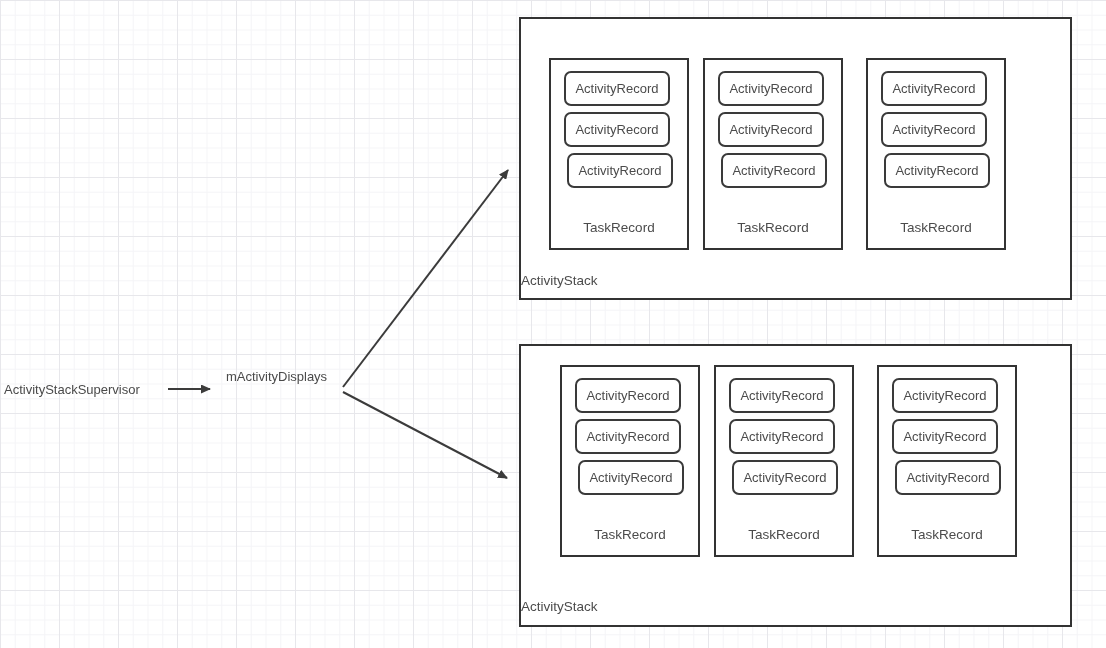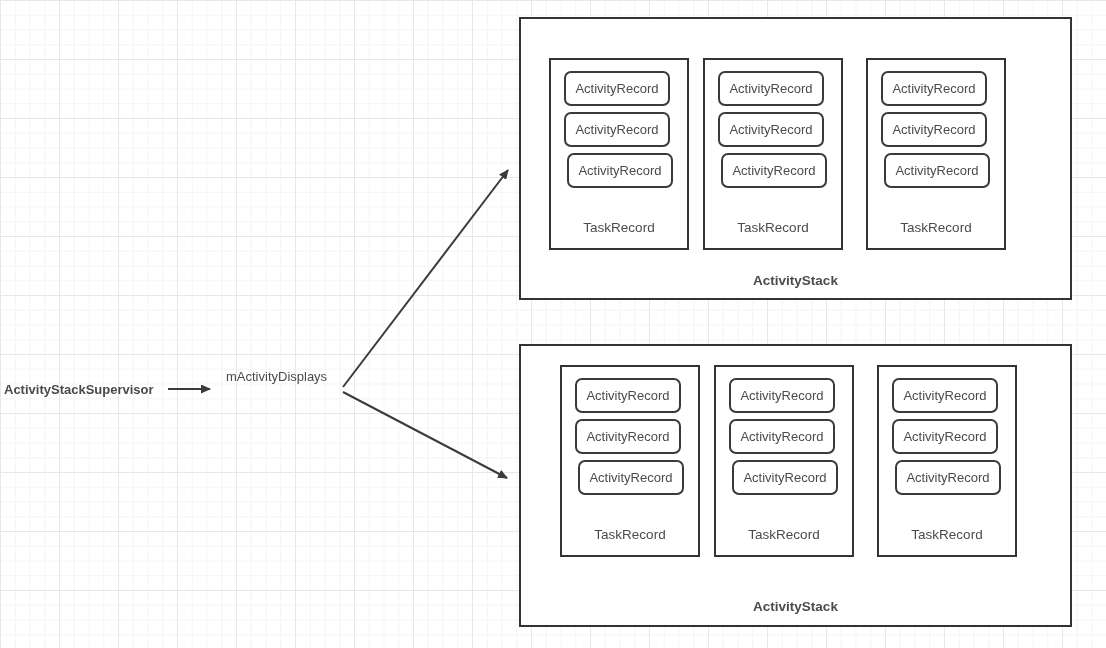--- a/index.html
+++ b/index.html
@@ -31,22 +31,22 @@
   .stack{
     position:absolute;
     width:553px;height:283px;
     background:#ffffff;
     border:2px solid #333333;
     box-sizing:border-box;
     z-index:2;
   }
   .stack-label{
     position:absolute;left:0;right:0;bottom:10px;
-    text-align:center;
-    font-size:13.5px;color:#4b4b4b;font-weight:bold;
+    text-align:left;
+    font-size:13.5px;color:#4b4b4b;
   }
   .task{
     position:absolute;
     width:140px;height:192px;
     background:#ffffff;
     border:2px solid #333333;
     box-sizing:border-box;
   }
   .task-label{
     position:absolute;left:0;right:0;bottom:13px;
@@ -75,21 +75,21 @@
     letter-spacing:1px;
     z-index:9;
     white-space:nowrap;
   }
 </style>
 </head>
 <body>
 
 <div class="canvas">
 
-  <div class="flow-label" style="left:4px;top:382px;font-weight:bold;">ActivityStackSupervisor</div>
+  <div class="flow-label" style="left:4px;top:382px;">ActivityStackSupervisor</div>
 
   <div class="flow-label" style="left:226px;top:362px;margin-top:7px;">mActivityDisplays</div>
 
   <svg class="arrow-layer" width="1106" height="648">
     <defs>
       <marker id="ah" markerWidth="11" markerHeight="9" refX="9" refY="4.5" orient="auto" markerUnits="userSpaceOnUse">
         <path d="M0,0 L10,4.5 L0,9 z" fill="#3b3b3b"></path>
       </marker>
     </defs>
     <line x1="168" y1="389" x2="210" y2="389" stroke="#3b3b3b" stroke-width="2" marker-end="url(#ah)"></line>

